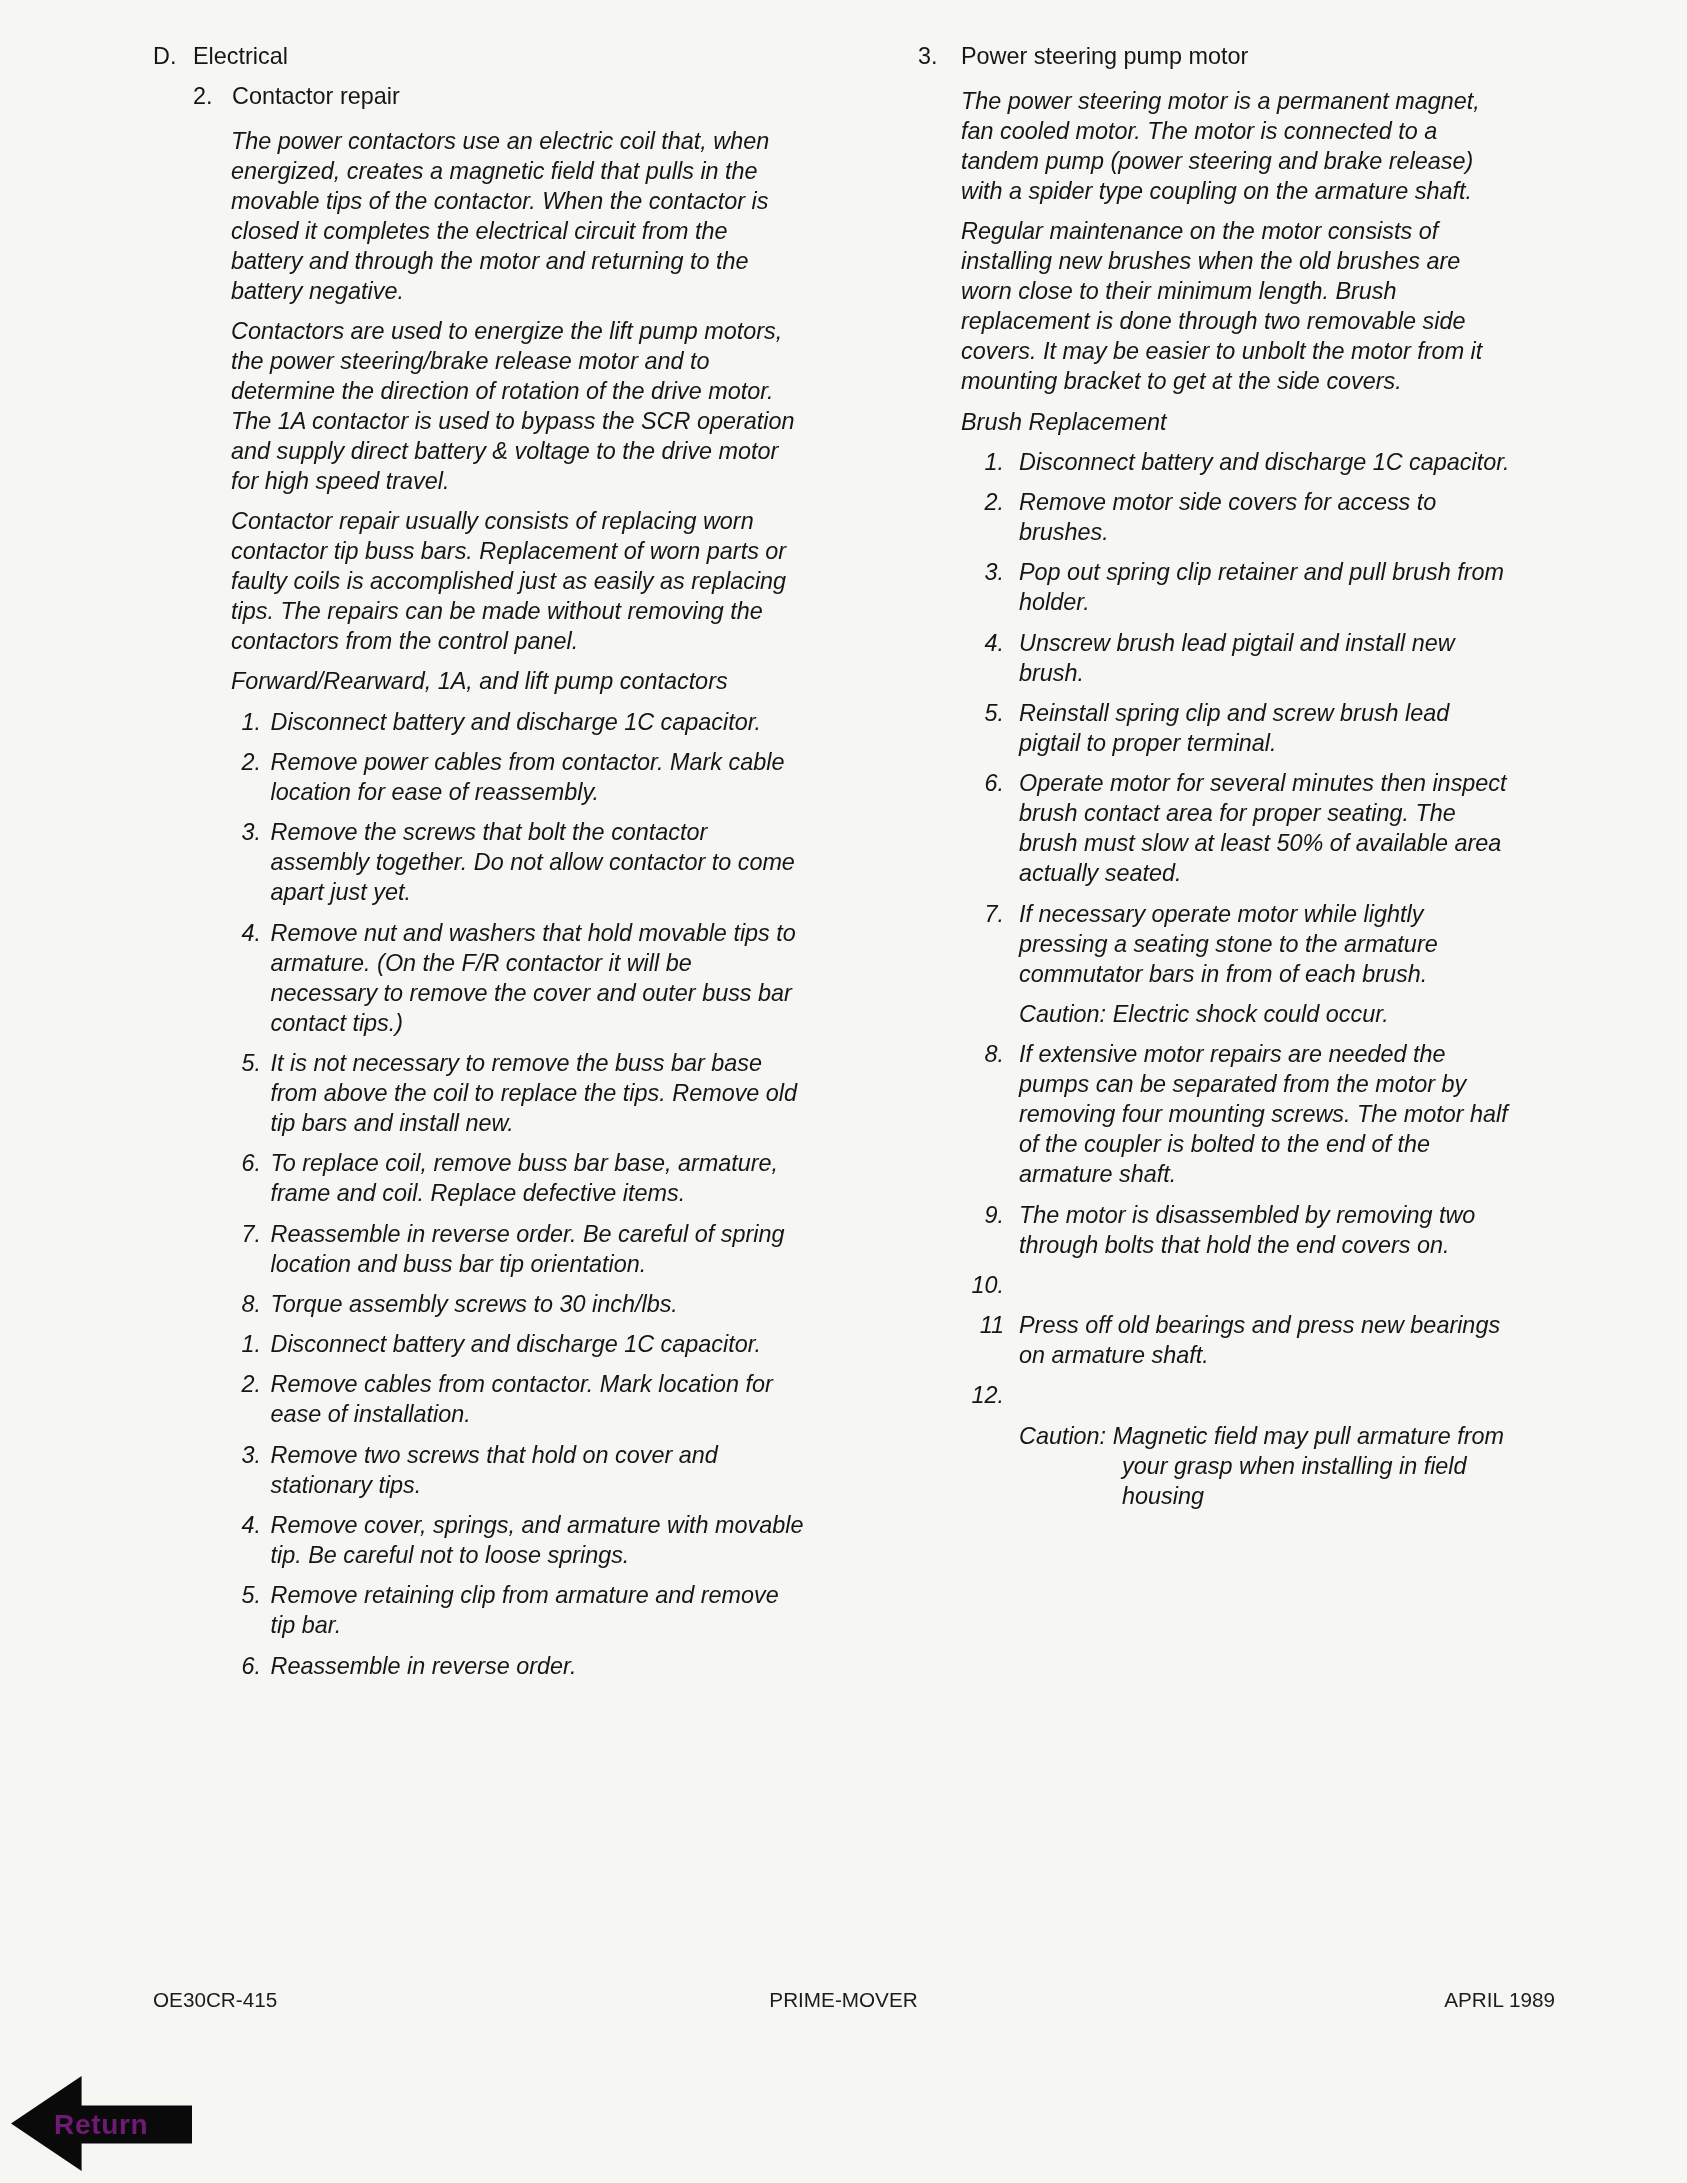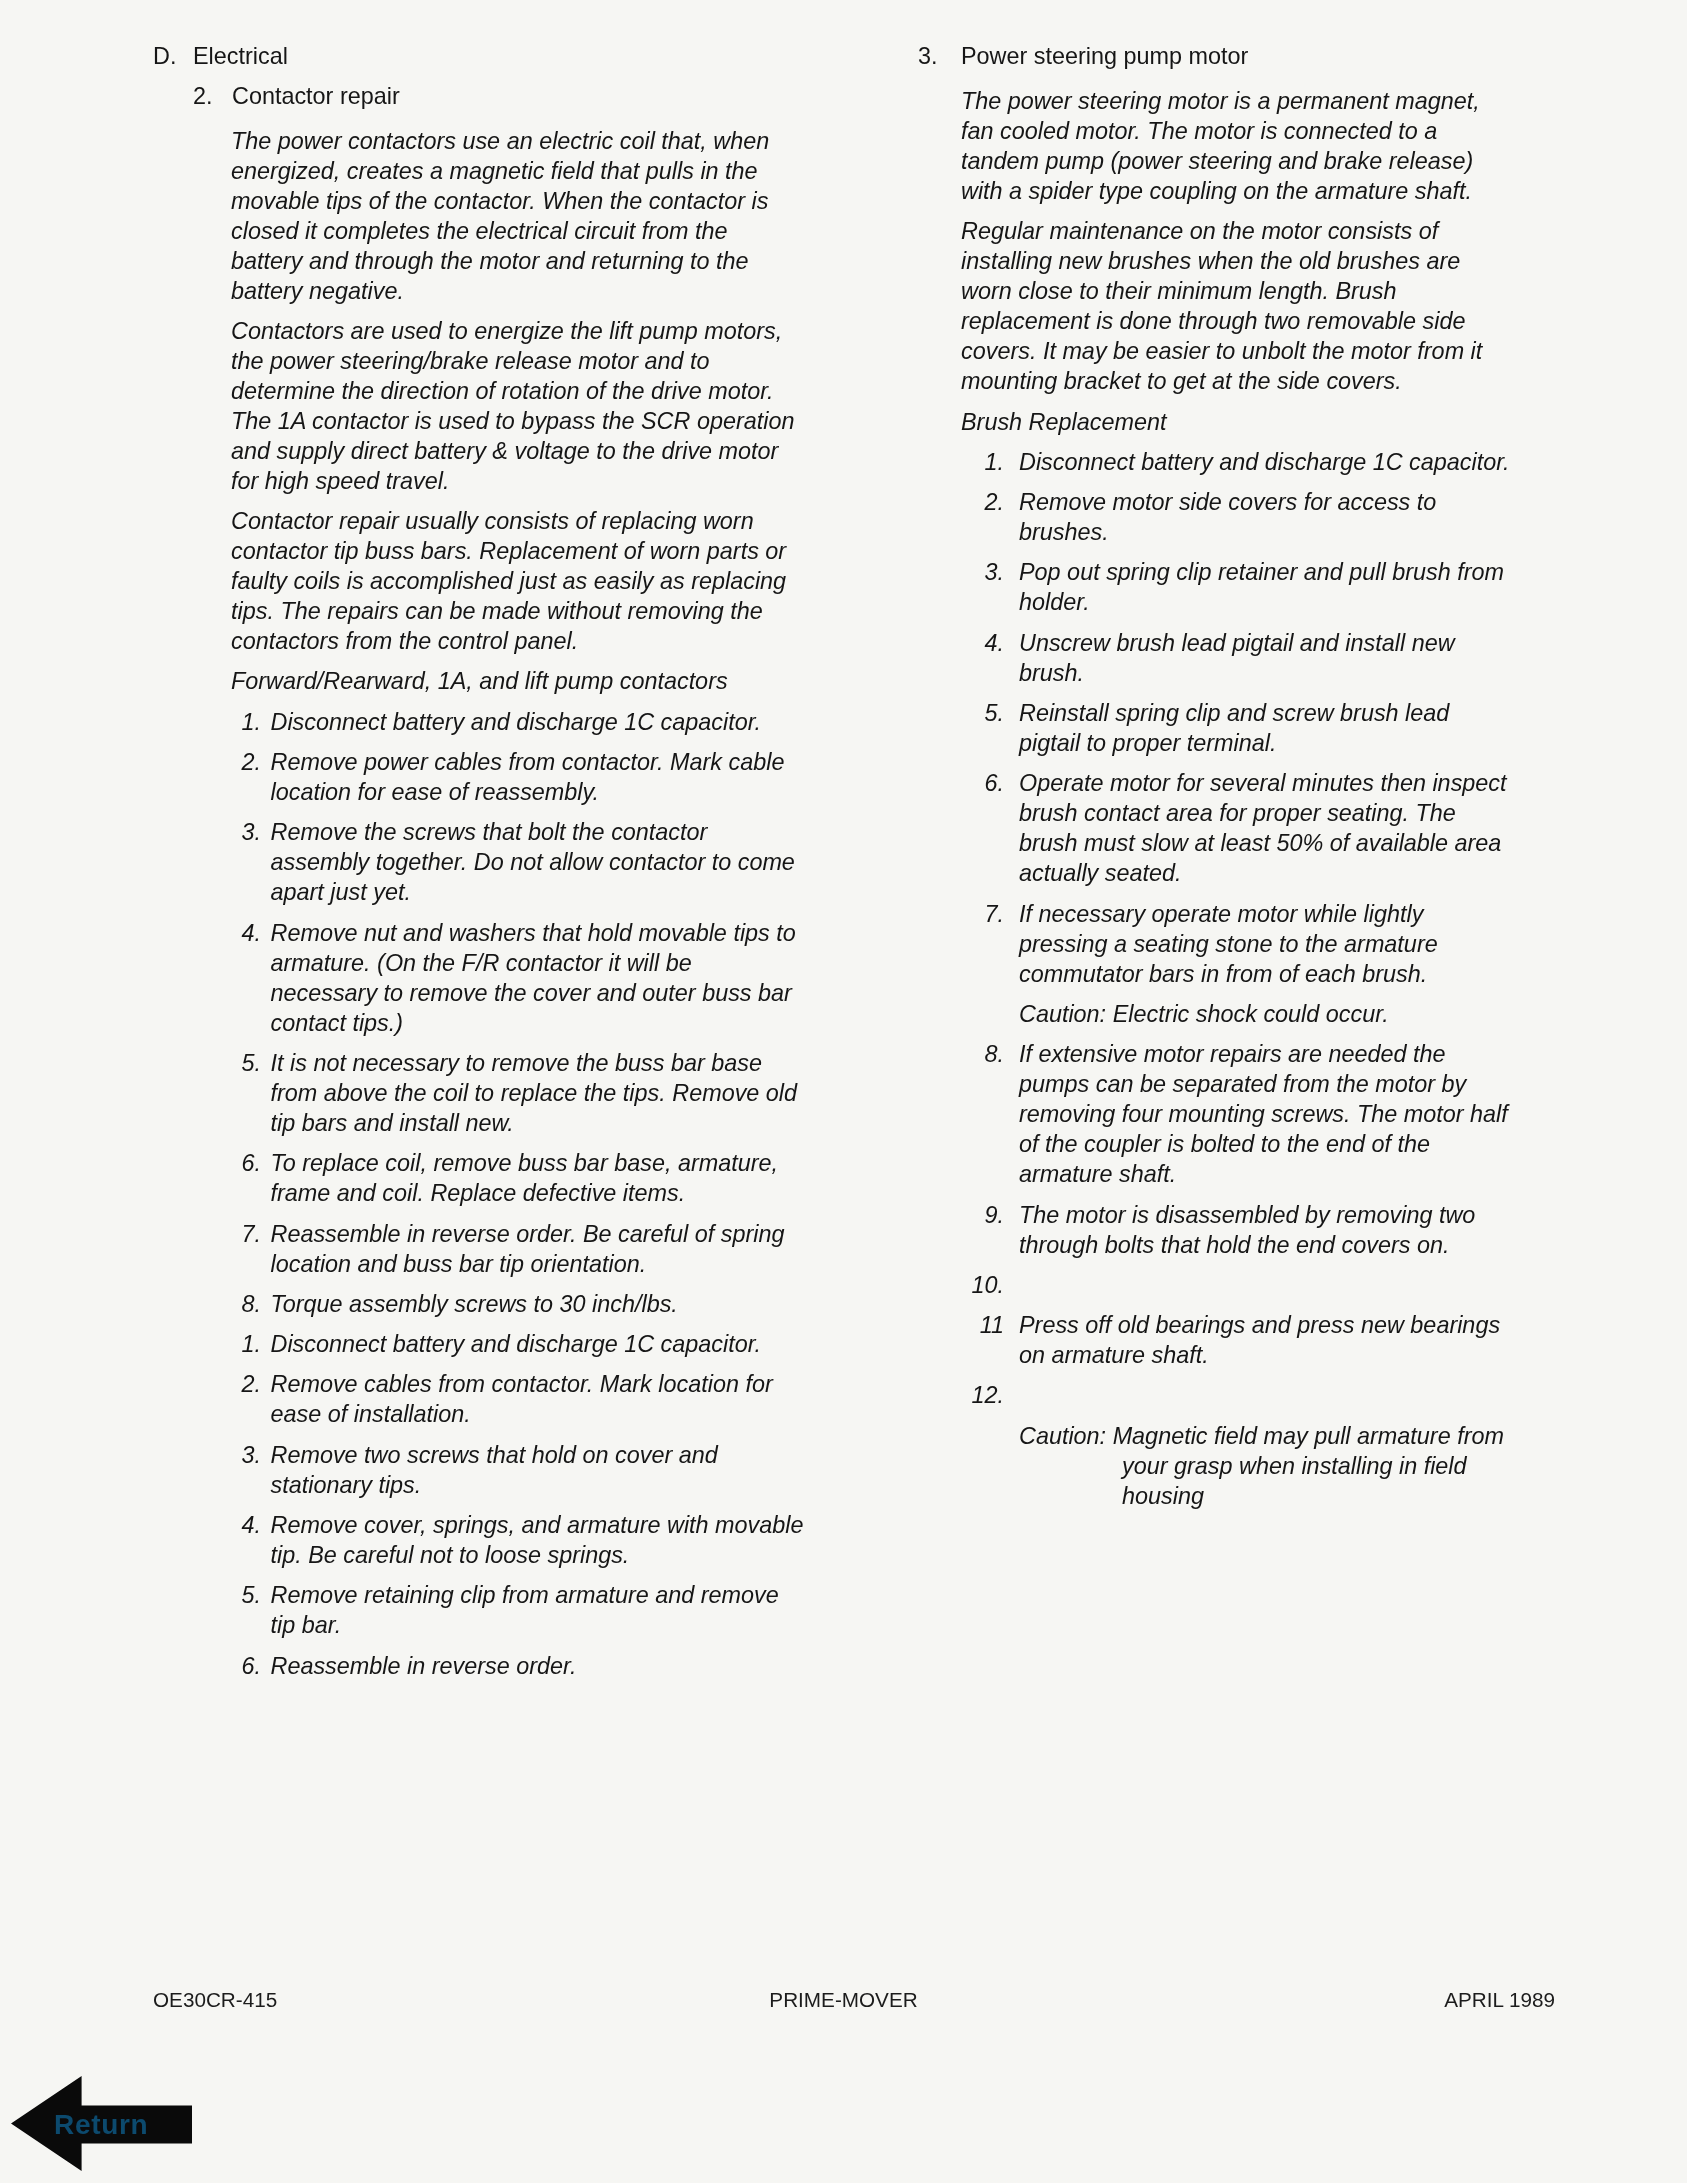--- a/index.html
+++ b/index.html
@@ -43,21 +43,21 @@
   .footer .f-right  { position:absolute; right:132px; }
 
   .return-btn { position:absolute; left:11px; top:2076px; width:181px; height:95px; cursor:pointer; }
   .return-arrow {
     position:absolute; left:0; top:0; width:181px; height:95px; background:#0a0a0a;
     clip-path: polygon(0% 50%, 39% 0%, 39% 31%, 100% 31%, 100% 71%, 39% 71%, 39% 100%);
     filter: drop-shadow(2.8px 3.4px 0.7px rgba(80,80,80,0.55));
   }
   .return-label {
     position:absolute; left:43px; top:33px; z-index:2;
-    color:#0c4a6e; font-size:28px; font-weight:bold; letter-spacing:0.7px;
+    color:#701a75; font-size:28px; font-weight:bold; letter-spacing:0.7px;
     font-family:"Liberation Sans", sans-serif;
   }
 </style>
 </head>
 <body>
 
 <div class="page">
 
   <div class="col col-left scan">
     <div class="head-row row-1">

